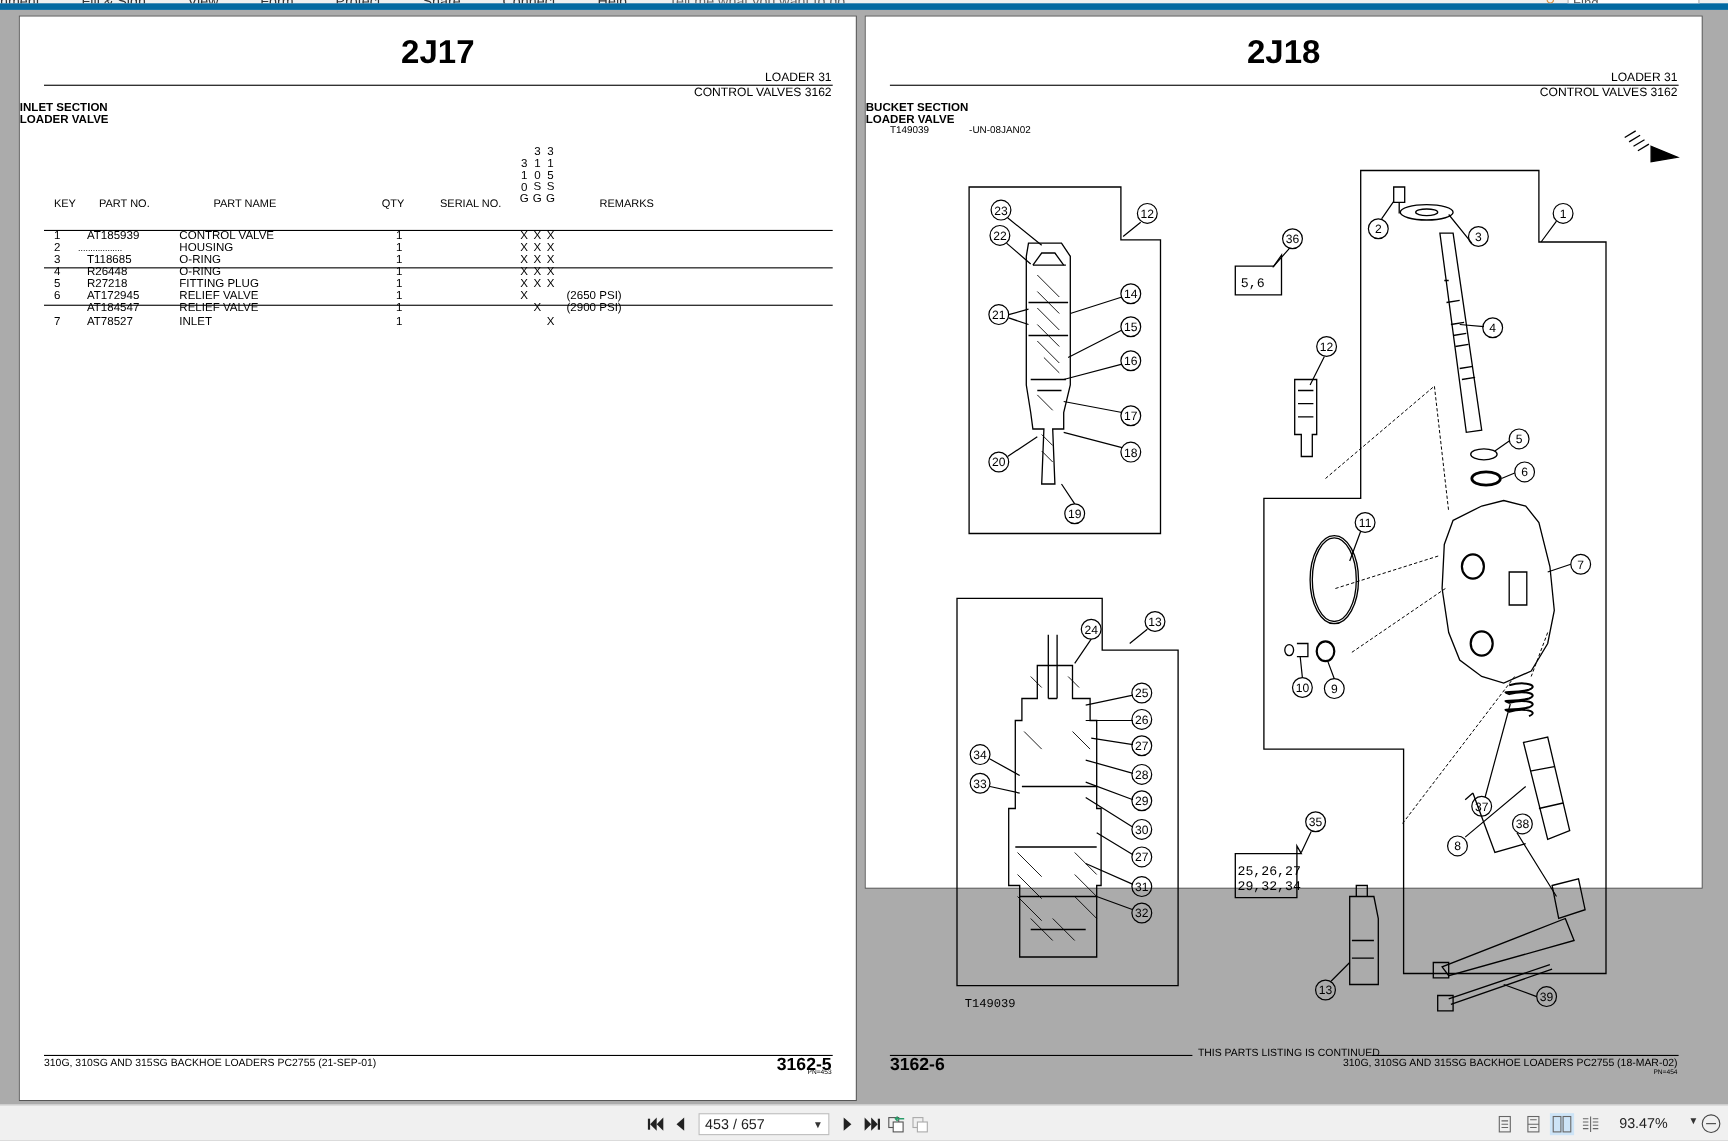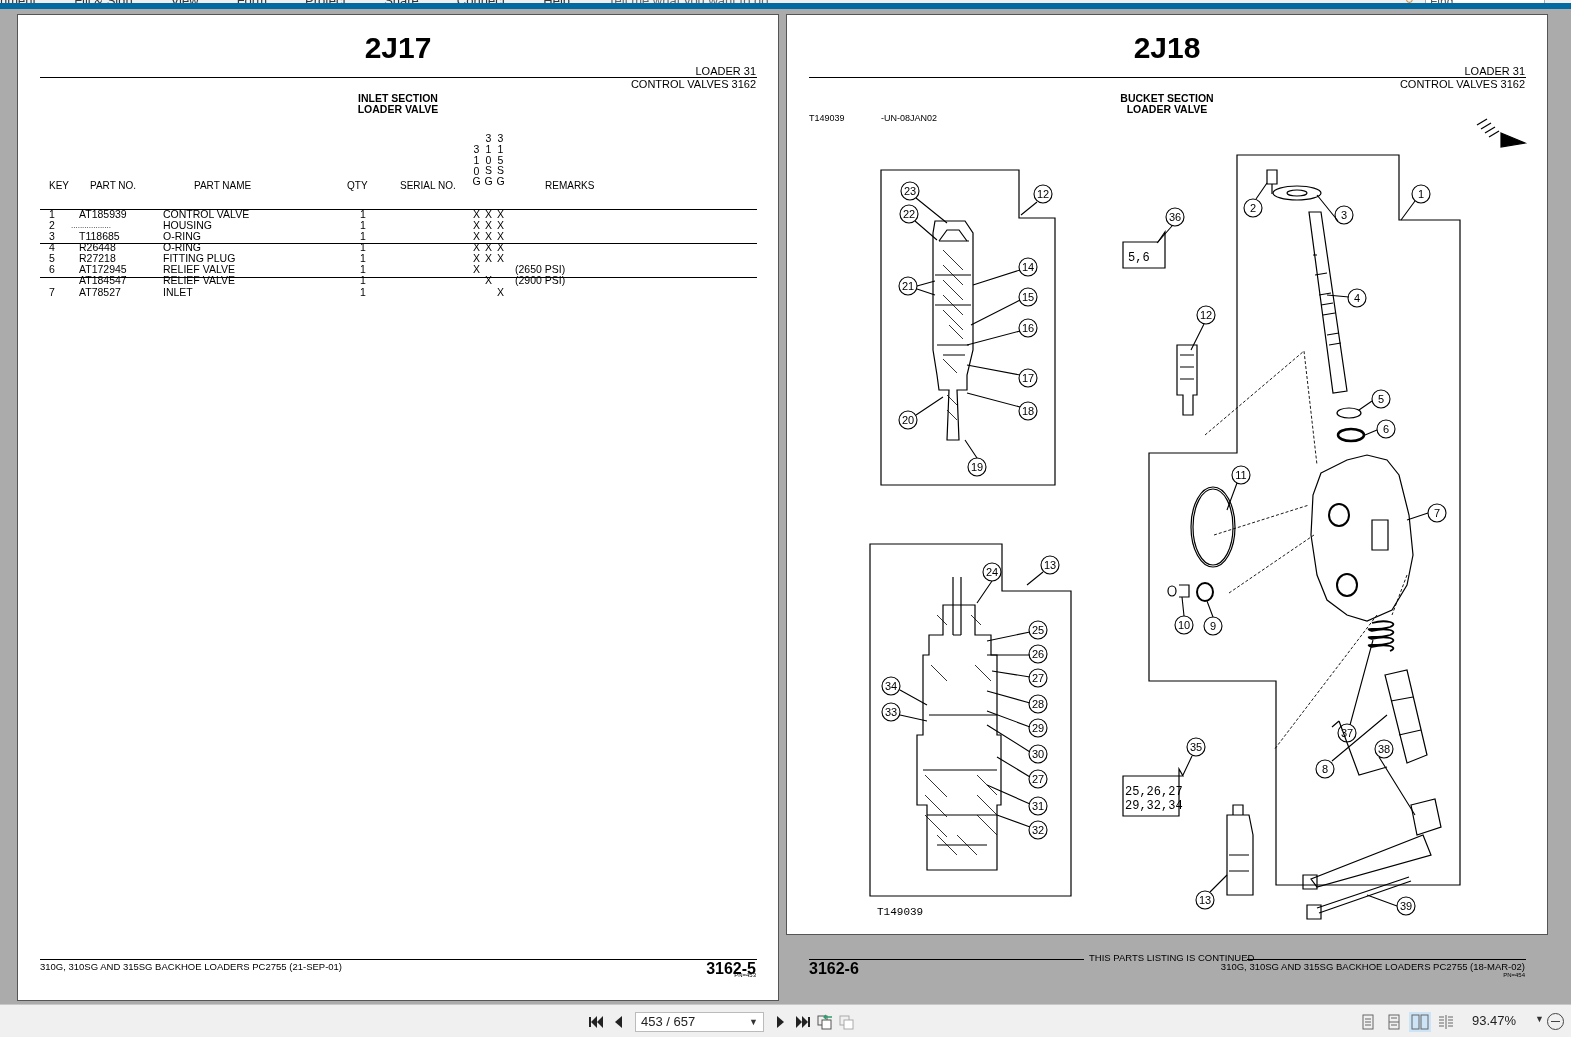--- a/index.html
+++ b/index.html
@@ -5,37 +5,37 @@
   * { box-sizing: border-box; margin: 0; padding: 0; }
   html, body { width: 1571px; height: 1037px; overflow: hidden; background: #ababab; font-family: "Liberation Sans", sans-serif; }
   .menubar { position: absolute; left: 0; top: 0; width: 1571px; height: 9px; background: #f0f0f0; overflow: hidden; border-bottom: 6px solid #0369a1; }
   .menubar .items { position: absolute; left: 0; top: -7px; display: flex; gap: 38px; font-size: 13px; color: #333; white-space: nowrap; }
   .menubar .tell { color: #666; }
   .menubar .find { position: absolute; left: 1425px; top: -6px; width: 120px; height: 14px; background: #fff; border: 1px solid #aaa; font-size: 12px; color: #555; padding-left: 4px; }
   .menubar .findicon { position: absolute; left: 1405px; top: -6px; width: 14px; height: 14px; color: #d89040; font-size: 12px; }
   .viewer { position: absolute; left: 0; top: 10px; width: 1571px; height: 994px; background: #ababab; }
   .page { position: absolute; background: #fff; border: 1px solid #555; }
   .page.left { left: 17px; top: 4px; width: 762px; height: 987px; }
-  .page.right { left: 786px; top: 4px; width: 762px; height: 921px; }
+  .page.right { left: 786px; top: 4px; width: 762px; height: 794px; }
   .pgtitle { position: absolute; top: 16px; left: 0; width: 100%; text-align: center; font-size: 30px; font-weight: bold; letter-spacing: 0px; color: #000; }
   .hrule { position: absolute; height: 1px; background: #000; }
   .hdr-r { position: absolute; right: 22px; font-size: 11px; color: #000; text-align: right; white-space: nowrap; }
-  .sectitle { position: absolute; left: 0; width: 100%; text-align: center; font-size: 10.5px; font-weight: bold; line-height: 11px; color: #000; }
+  .sectitle { position: absolute; left: 0; width: 100%; font-size: 10.5px; font-weight: bold; line-height: 11px; color: #000; }
   .col { position: absolute; font-size: 10px; color: #000; white-space: nowrap; }
   .row { position: absolute; left: 30px; width: 720px; height: 11px; font-size: 10.5px; line-height: 11px; color: #000; }
   .row span { position: absolute; white-space: nowrap; }
   .vhead { position: absolute; font-size: 10.5px; line-height: 10.8px; color: #000; text-align: center; width: 11px; }
   .footer-l { position: absolute; font-size: 9.5px; color: #000; white-space: nowrap; }
   .pn { position: absolute; font-size: 6px; color: #000; }
   .pgnum { position: absolute; font-size: 16px; font-weight: bold; color: #000; }
   .diagram { position: absolute; left: 0; top: 0; width: 762px; height: 987px; }
   .statusbar { position: absolute; left: 0; top: 1004px; width: 1571px; height: 33px; background: #f0f0f0; border-top: 1px solid #c8c8c8; }
   .nav { position: absolute; top: 7px; display: flex; align-items: center; }
   .navbtn { width: 22px; height: 20px; display: flex; align-items: center; justify-content: center; font-size: 14px; color: #222; cursor: pointer; }
-  .pagebox { width: 129px; height: 20px; border: 1px solid #bbb; background: #fff; font-size: 13px; padding-left: 5px; line-height: 18px; position: relative; color: #222; margin: 0 6px; }
+  .pagebox { width: 119px; height: 20px; border: 1px solid #bbb; background: #fff; font-size: 13px; padding-left: 5px; line-height: 18px; position: relative; color: #222; margin: 0 6px; }
   .pagebox .dd { position: absolute; right: 5px; top: 0; font-size: 9px; color: #333; }
   .viewicons { position: absolute; left: 1357px; top: 7px; display: flex; gap: 4px; }
   .vicon { width: 22px; height: 20px; display: flex; align-items: center; justify-content: center; }
   .vicon.active { background: #cde4f7; }
   .zoom { position: absolute; left: 1472px; top: 8px; font-size: 13px; color: #222; }
   .zoomdd { position: absolute; left: 1535px; top: 9px; font-size: 9px; color: #333; }
   .zoomout { position: absolute; left: 1547px; top: 8px; width: 17px; height: 17px; border: 1.2px solid #444; border-radius: 50%; }
   .zoomout::after { content: ""; position: absolute; left: 3px; top: 7px; width: 9px; height: 1.2px; background: #444; }
 </style>
 </head>

